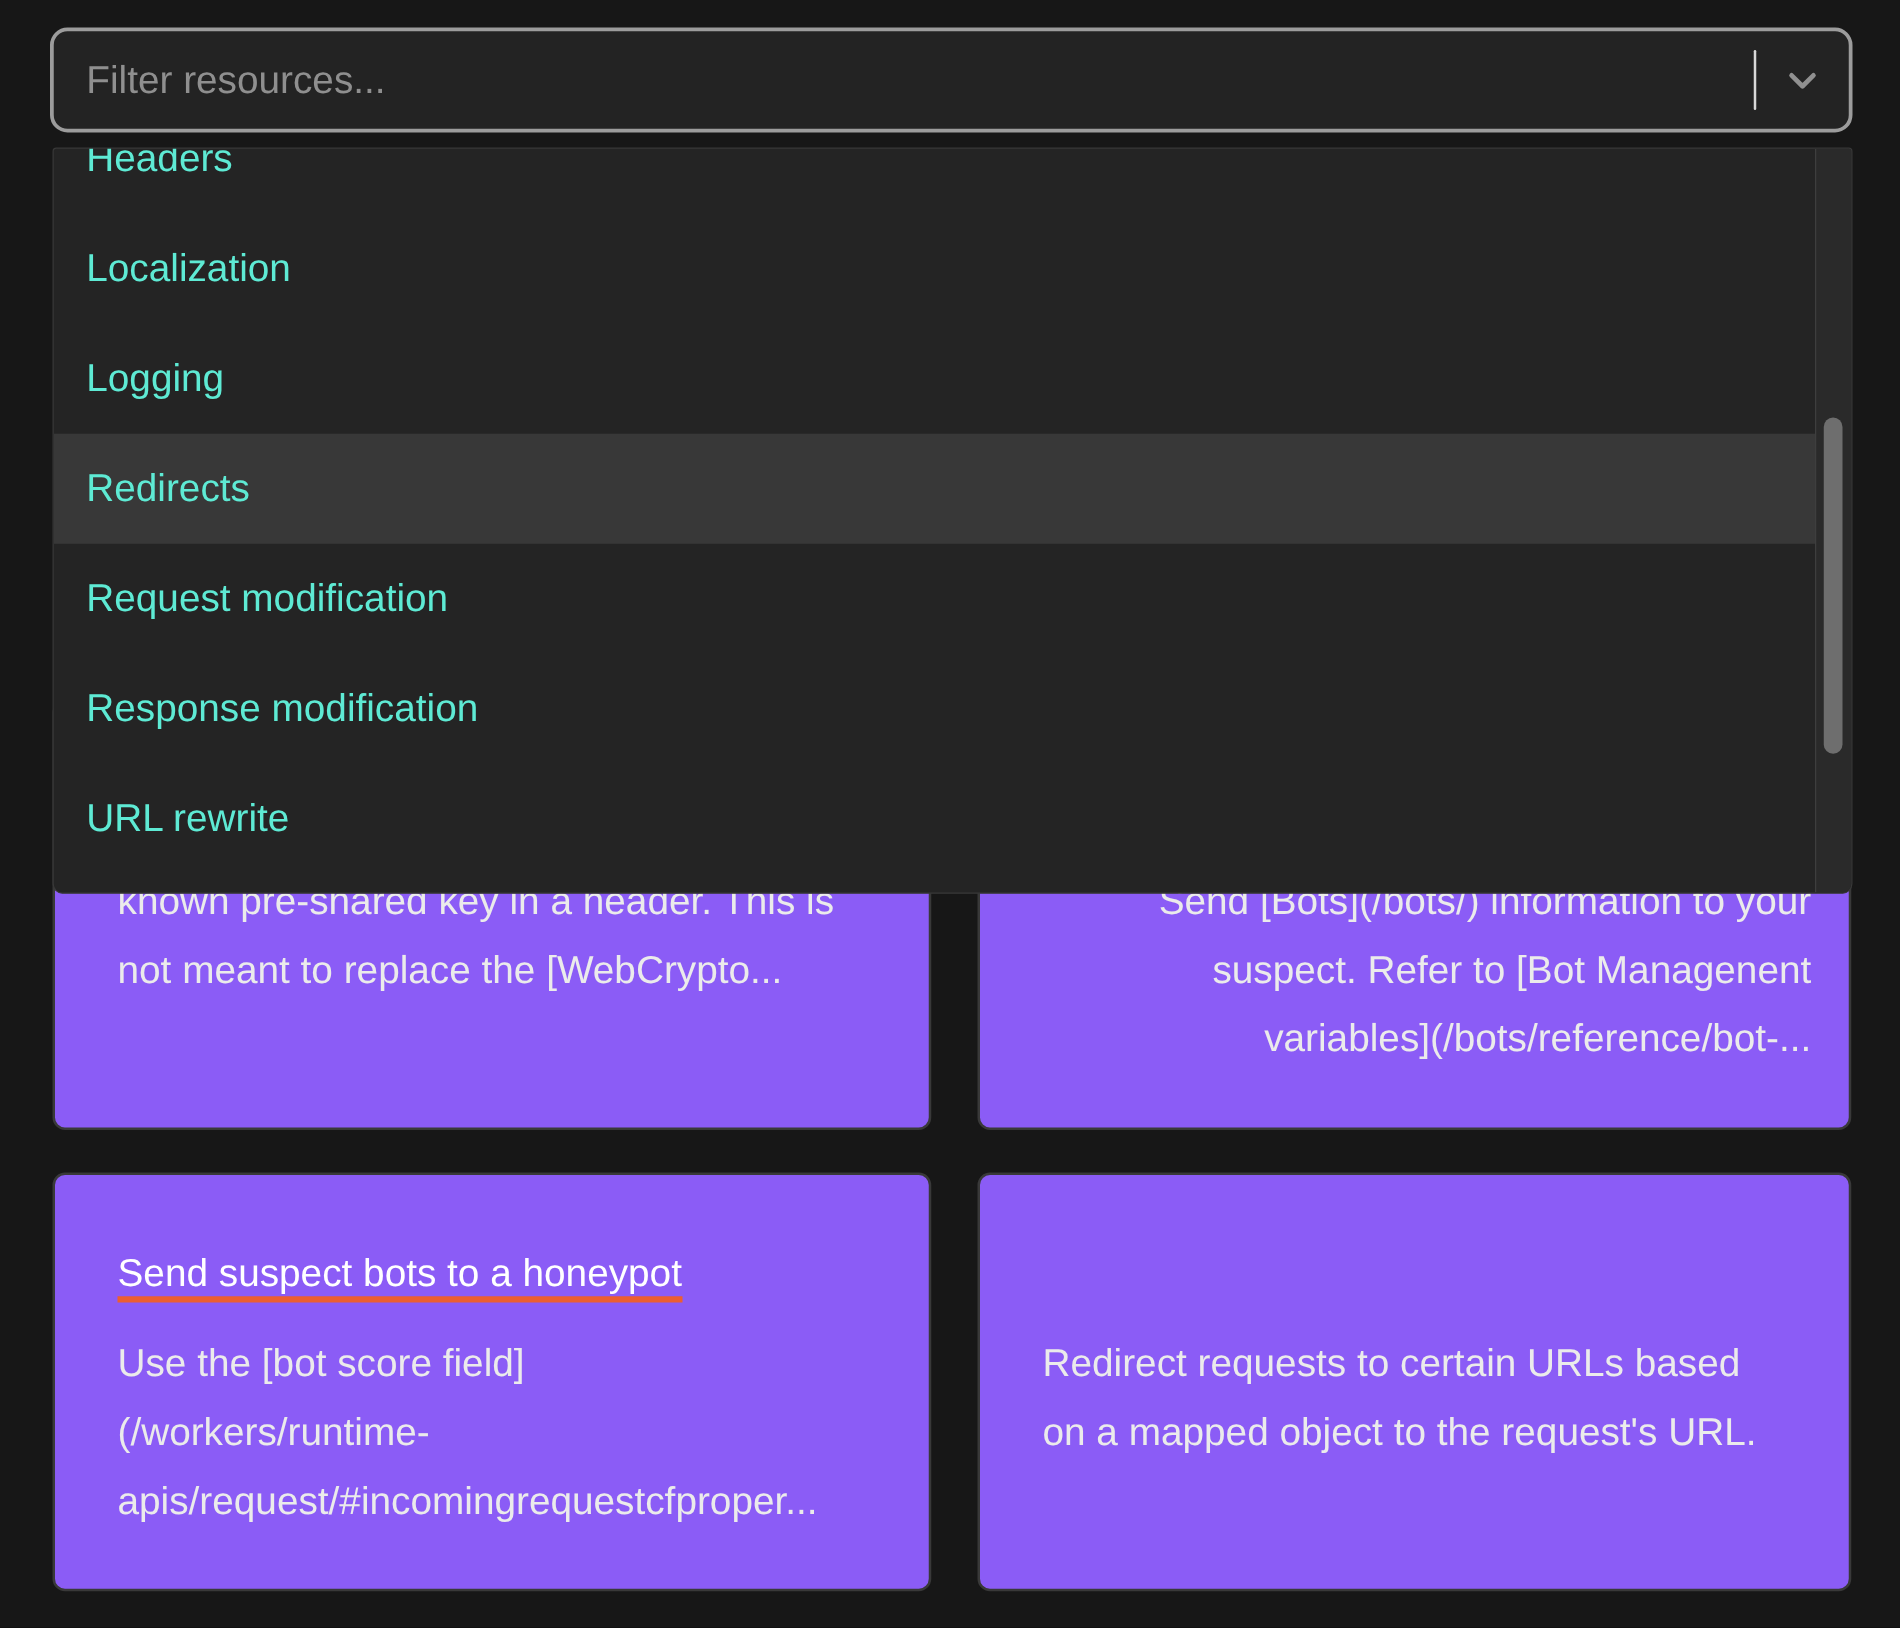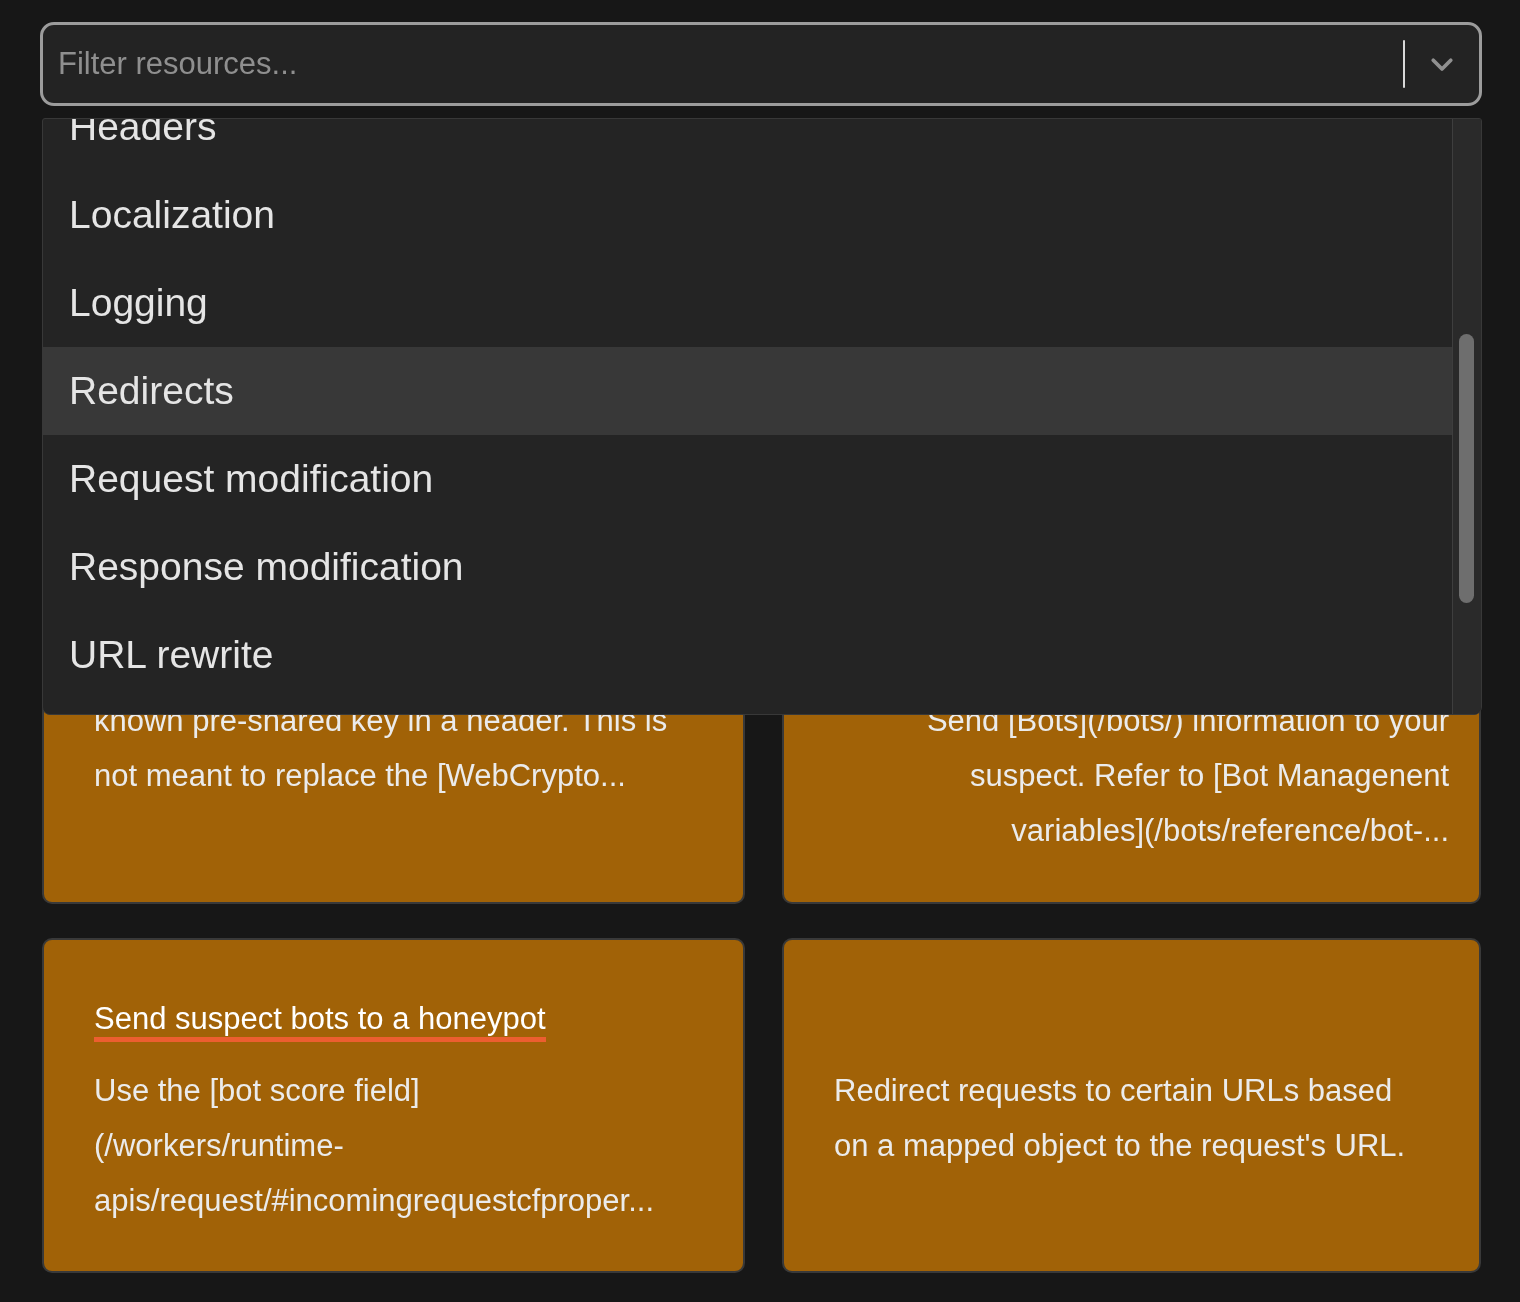--- a/index.html
+++ b/index.html
@@ -12,36 +12,36 @@
 
   
   .filter-box{
     position:absolute;left:40px;top:22px;width:1442px;height:84px;
     box-sizing:border-box;border:3px solid #9c9c9c;border-radius:14px;
     background:#232323;z-index:30;display:flex;align-items:center;
   }
   .filter-input{
     flex:1;height:100%;background:transparent;border:none;outline:none;
     color:#ededed;font-family:"Liberation Sans",sans-serif;font-size:31px;
-    padding:0 110px 0 15px;
+    padding:0 110px 0 26px;
   }
   .filter-input::placeholder{color:#8f8f8f;opacity:1;}
   .input-divider{
     position:absolute;right:74px;top:15px;width:2px;height:48px;
     background:#d8d8d8;border-radius:1px;
   }
   .chevron-wrap{
     position:absolute;right:20px;top:50%;transform:translateY(-50%);
     width:34px;height:34px;display:flex;align-items:center;justify-content:center;
     cursor:pointer;
   }
 
   
   .card{
-    position:absolute;box-sizing:border-box;background:#a16207;
+    position:absolute;box-sizing:border-box;background:#8b5cf6;
     border:2px solid #393939;border-radius:10px;z-index:1;color:#ebebeb;
   }
   .card-tl{left:42px;top:560px;width:703px;height:344px;}
   .card-tr{left:782px;top:560px;width:699px;height:344px;text-align:right;}
   .card-bl{left:42px;top:938px;width:703px;height:335px;}
   .card-br{left:782px;top:938px;width:699px;height:335px;}
   .card-body{position:absolute;left:50px;right:30px;font-size:31px;color:#ebebeb;}
   .card-body .line{height:55px;line-height:55px;white-space:nowrap;overflow:hidden;}
   .card-tl .card-body,.card-tr .card-body{top:131px;}
   .card-bl .card-body,.card-br .card-body{top:123px;}
@@ -55,21 +55,21 @@
   
   .panel{
     position:absolute;left:42px;top:118px;width:1440px;height:597px;
     box-sizing:border-box;background:var(--panel-bg,#242424);
     border:1px solid #383838;border-radius:3px 3px 8px 8px;
     z-index:20;overflow:hidden;
   }
   .dd-list{position:absolute;left:0;right:29px;top:-36px;}
   .dd-item{
     height:88px;display:flex;align-items:center;padding-left:26px;
-    font-size:39px;color:#e5e5e5;cursor:pointer;
+    font-size:31px;color:#5eead4;cursor:pointer;
   }
   .dd-item.hl{background:var(--highlight,#383838);}
   .sb-track{
     position:absolute;top:0;right:0;width:29px;height:100%;
     background:#2a2a2a;border-left:1px solid #3e3e3e;box-sizing:border-box;
   }
   .sb-thumb{
     position:absolute;left:6px;top:215px;width:15px;height:269px;
     border-radius:8px;background:#6e6e6e;cursor:pointer;
   }

